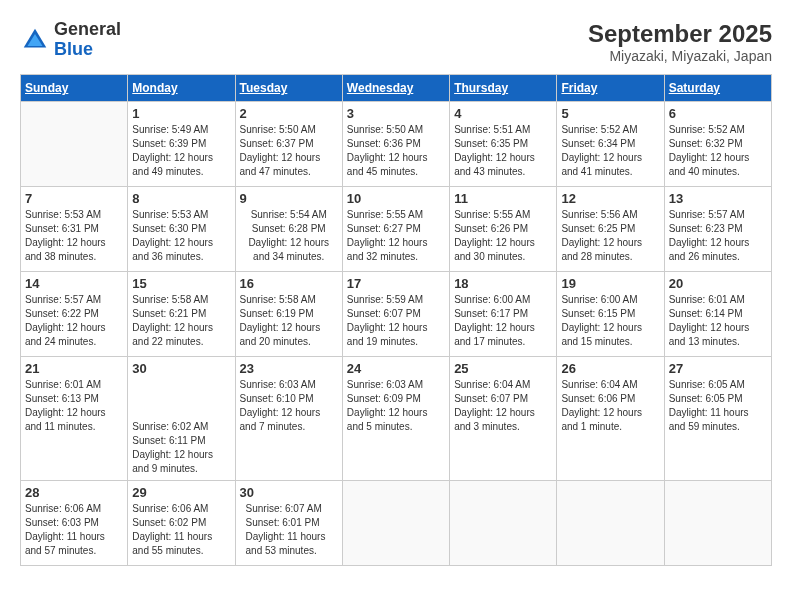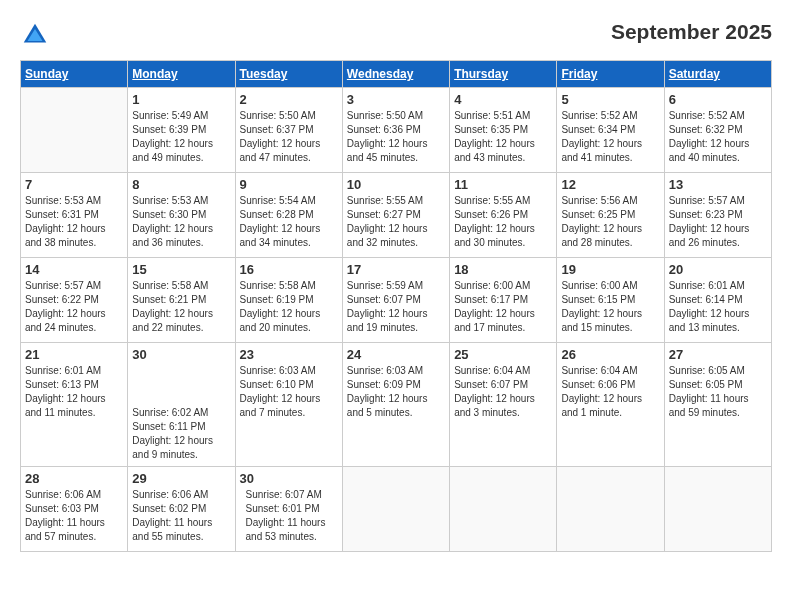--- a/index.html
+++ b/index.html
@@ -37,21 +37,21 @@
       color: #1565C0;
     }
     .logo-icon {
       width: 30px;
       height: 30px;
     }
     .title-area {
       text-align: right;
     }
     .month-title {
-      font-size: 21px;
+      font-size: 24px;
       font-weight: bold;
       color: #333;
     }
     .location {
       font-size: 14px;
       color: #555;
     }
     .calendar {
       width: 100%;
       border-collapse: collapse;
@@ -93,23 +93,28 @@
   </style>
 </head>
 <body>
 
 <div class="header-area">
   <div class="logo">
     <svg class="logo-icon" viewBox="0 0 40 40">
       <polygon points="20,5 35,30 5,30" fill="#1565C0"></polygon>
       <polygon points="20,12 30,28 10,28" fill="#42A5F5"></polygon>
     </svg>
+    <div class="logo-text">
+      <span class="logo-general">General</span>
+      <span class="logo-blue">Blue</span>
+    </div>
   </div>
   <div class="title-area">
     <div class="month-title">September 2025</div>
+    <div class="location">Miyazaki, Miyazaki, Japan</div>
   </div>
 </div>
 
 <table class="calendar">
   <thead>
     <tr>
     <th>Sunday</th>
         <th>Monday</th>
         <th>Tuesday</th>
         <th>Wednesday</th>
@@ -174,21 +179,21 @@
         </td>
         <td>
           <span class="day-number">8</span>
           <div class="day-info" style="white-space: pre-line;">Sunrise: 5:53 AM
 Sunset: 6:30 PM
 Daylight: 12 hours
 and 36 minutes.</div>
         </td>
         <td>
           <span class="day-number">9</span>
-          <div class="day-info" style="white-space: pre-line;">Sunrise: 5:54 AM
+          <div class="day-info" style="white-space: pre-line; text-align: center;">Sunrise: 5:54 AM
 Sunset: 6:28 PM
 Daylight: 12 hours
 and 34 minutes.</div>
         </td>
         <td>
           <span class="day-number">10</span>
           <div class="day-info" style="white-space: pre-line;">Sunrise: 5:55 AM
 Sunset: 6:27 PM
 Daylight: 12 hours
 and 32 minutes.</div>

